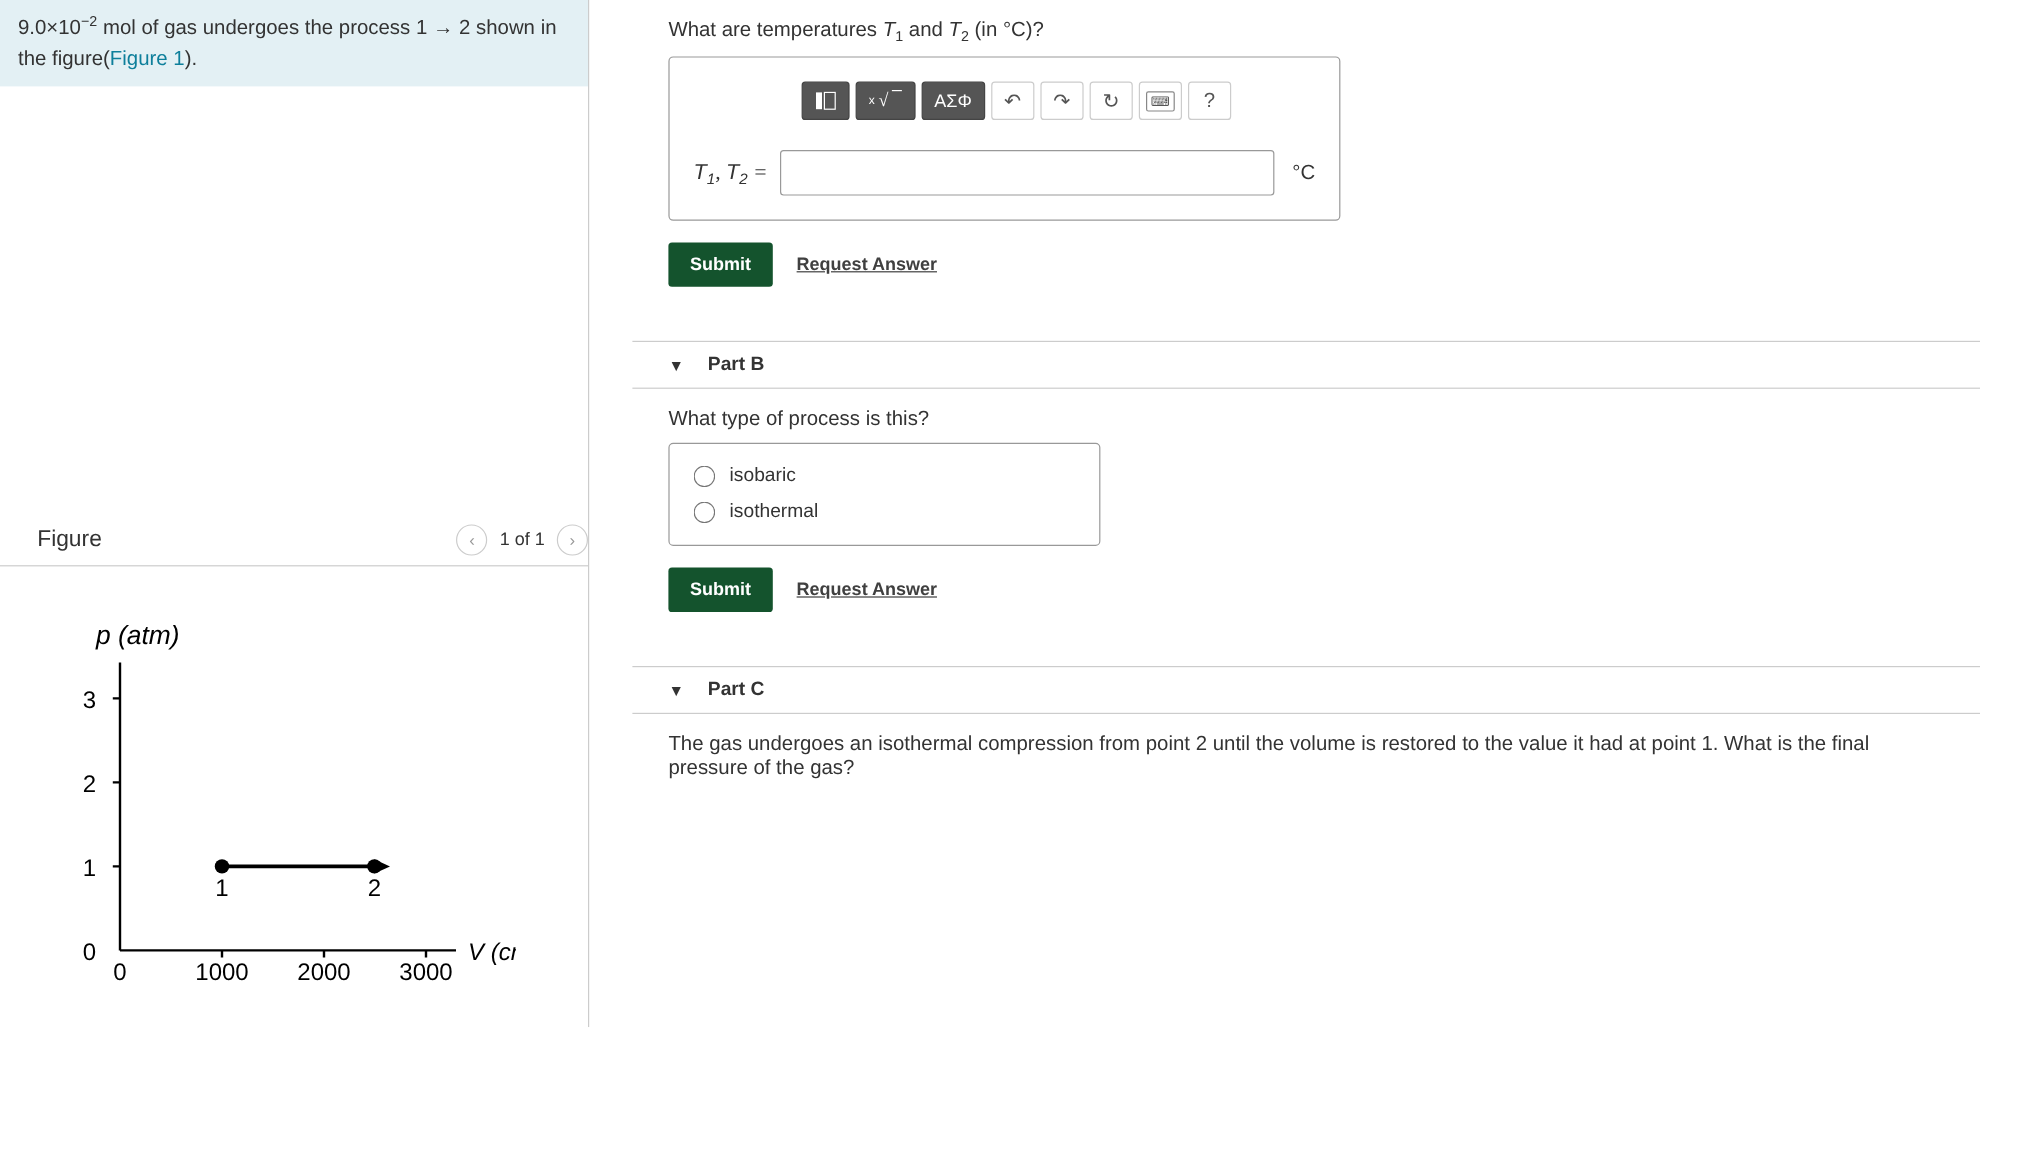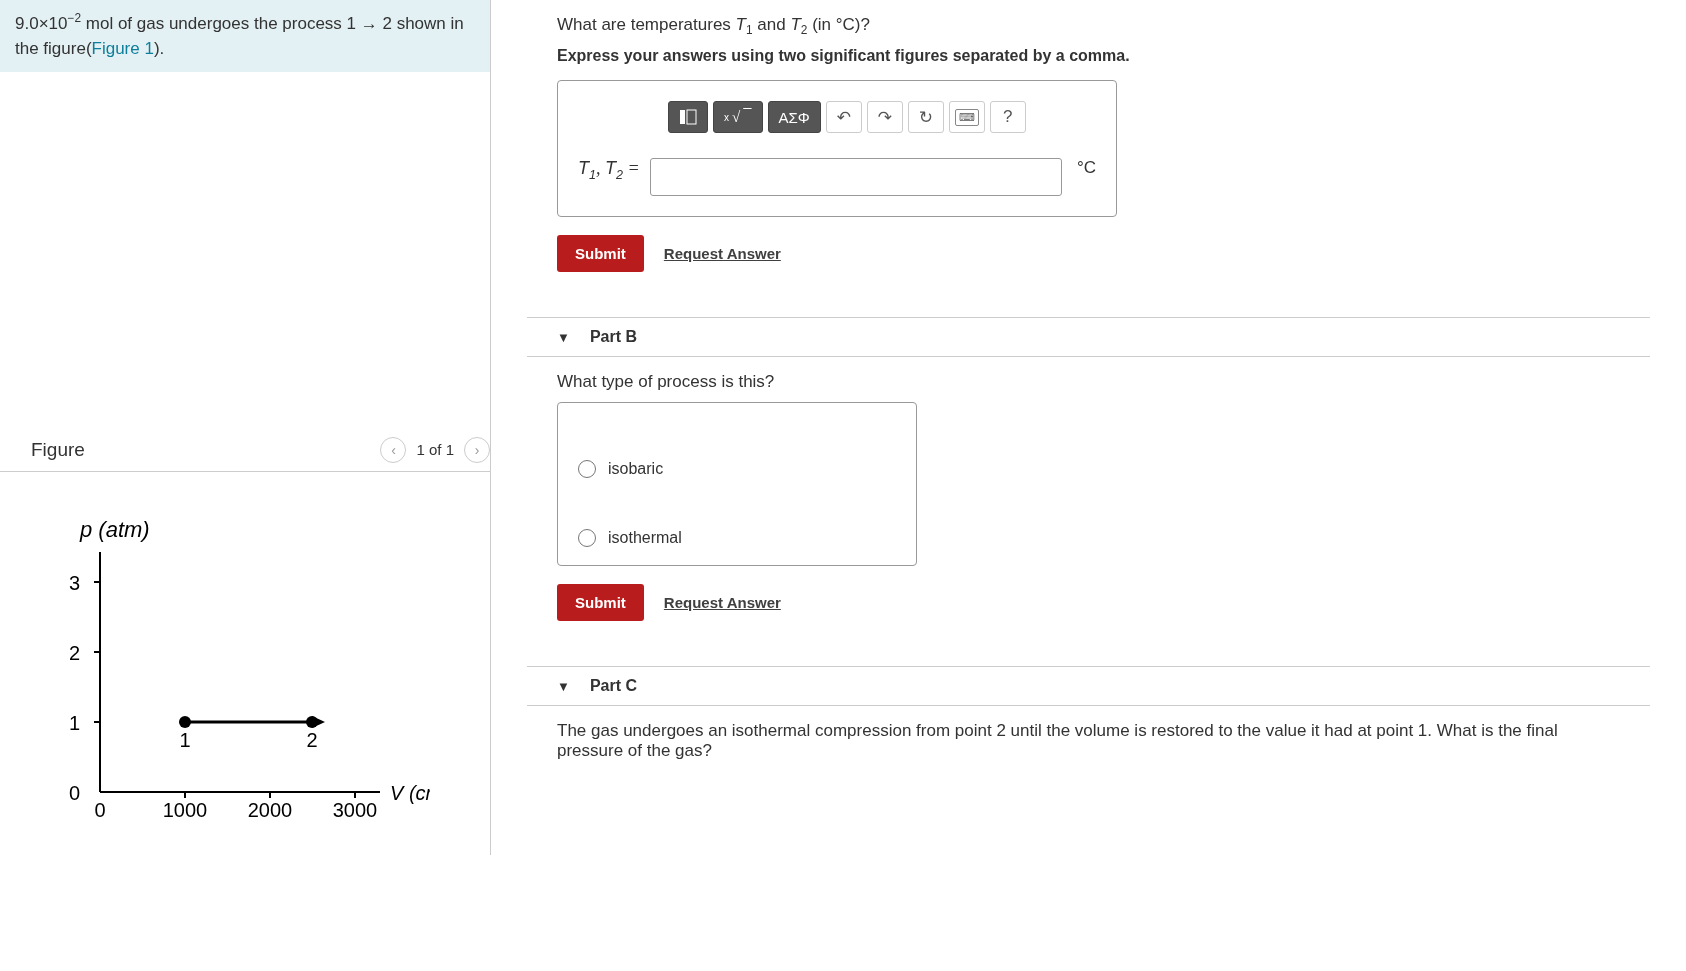--- a/index.html
+++ b/index.html
@@ -17,32 +17,32 @@
     .nav-counter { font-size: 15px; }
     .pv-diagram { padding: 20px 30px; }
     .right-panel { flex: 1; padding: 0 36px; border-left: 1px solid #ccc; }
     .part-content { padding: 15px 30px; }
     .question-text { font-size: 17px; margin-bottom: 10px; }
     .instruction { font-weight: bold; font-size: 16px; margin-bottom: 15px; }
     .answer-box { border: 1px solid #999; border-radius: 4px; padding: 20px; display: inline-block; min-width: 560px; }
     .toolbar { display: flex; align-items: center; gap: 5px; margin-left: 90px; margin-bottom: 25px; }
     .tool-dark { background: #555; border: 1px solid #444; padding: 6px 10px; color: #fff; border-radius: 3px; font-size: 15px; display:flex; align-items:center; gap:3px; height:32px; }
     .tool-light { background: #fff; border: 1px solid #ccc; padding: 6px 10px; color: #555; border-radius: 3px; font-size: 17px; width:36px; height:32px; display:flex; align-items:center; justify-content:center; cursor:pointer; }
-    .answer-row { display: flex; gap: 10px; }
+    .answer-row { display: flex; align-items: center; gap: 10px; }
     .var-label { font-style: italic; font-size: 18px; font-family: 'Times New Roman', serif; white-space: nowrap; }
     .answer-input { flex: 1; border: 1px solid #999; border-radius: 3px; height: 38px; padding: 0 8px; font-size: 16px; }
     .unit { font-size: 17px; padding-left: 5px; }
     .submit-row { display: flex; align-items: center; gap: 20px; margin-top: 18px; }
-    .submit-btn { background: #b91c1c; color: #fff; border: none; padding: 10px 18px; border-radius: 3px; font-size: 15px; font-weight: bold; cursor: pointer; }
+    .submit-btn { background: #14532d; color: #fff; border: none; padding: 10px 18px; border-radius: 3px; font-size: 15px; font-weight: bold; cursor: pointer; }
     .request-link { color: #404040; font-weight: bold; text-decoration: underline; cursor: pointer; font-size: 15px; }
     .part-header { border-top: 1px solid #ccc; border-bottom: 1px solid #ccc; padding: 10px 30px; display: flex; align-items: center; gap: 20px; margin-top: 30px; }
     .part-header .caret { font-size: 13px; }
     .part-title { font-weight: bold; font-size: 16px; }
     .radio-box { border: 1px solid #999; border-radius: 4px; padding: 12px 20px; display: inline-block; width: 360px; }
-    .radio-item { display: flex; align-items: center; gap: 12px; padding: 6px 0; font-size: 16px; margin-top: 39px; }
+    .radio-item { display: flex; align-items: center; gap: 12px; padding: 6px 0; font-size: 16px; }
     .radio-item input { width: 18px; height: 18px; }
     .keyboard-icon { border:1px solid #888; padding:1px 3px; font-size:11px; border-radius:2px; }
     sup { font-size: 0.7em; }
     sub { font-size: 0.7em; }
   </style>
 </head>
 <body>
 
 <div class="container">
   <div class="left-panel">
@@ -89,21 +89,20 @@
           <text x="155" y="235" font-size="20" text-anchor="middle">1</text>
           <text x="282" y="235" font-size="20" text-anchor="middle">2</text>
         </svg>
       </div>
     </div>
   </div>
 
   <div class="right-panel">
     <div class="part-content">
       <div class="question-text">What are temperatures <i>T</i><sub>1</sub> and <i>T</i><sub>2</sub> (in °C)?</div>
-      <div class="instruction">Express your answers using two significant figures separated by a comma.</div>
 
       <div class="answer-box">
         <div class="toolbar">
           <div class="tool-dark">
             <svg width="18" height="16">
                 <rect x="1" y="1" width="5" height="14" fill="#fff"></rect>
                 <rect x="8" y="1" width="9" height="14" fill="none" stroke="#fff"></rect>
               </svg>
           </div>
           <div class="tool-dark" style="font-family:serif;">

